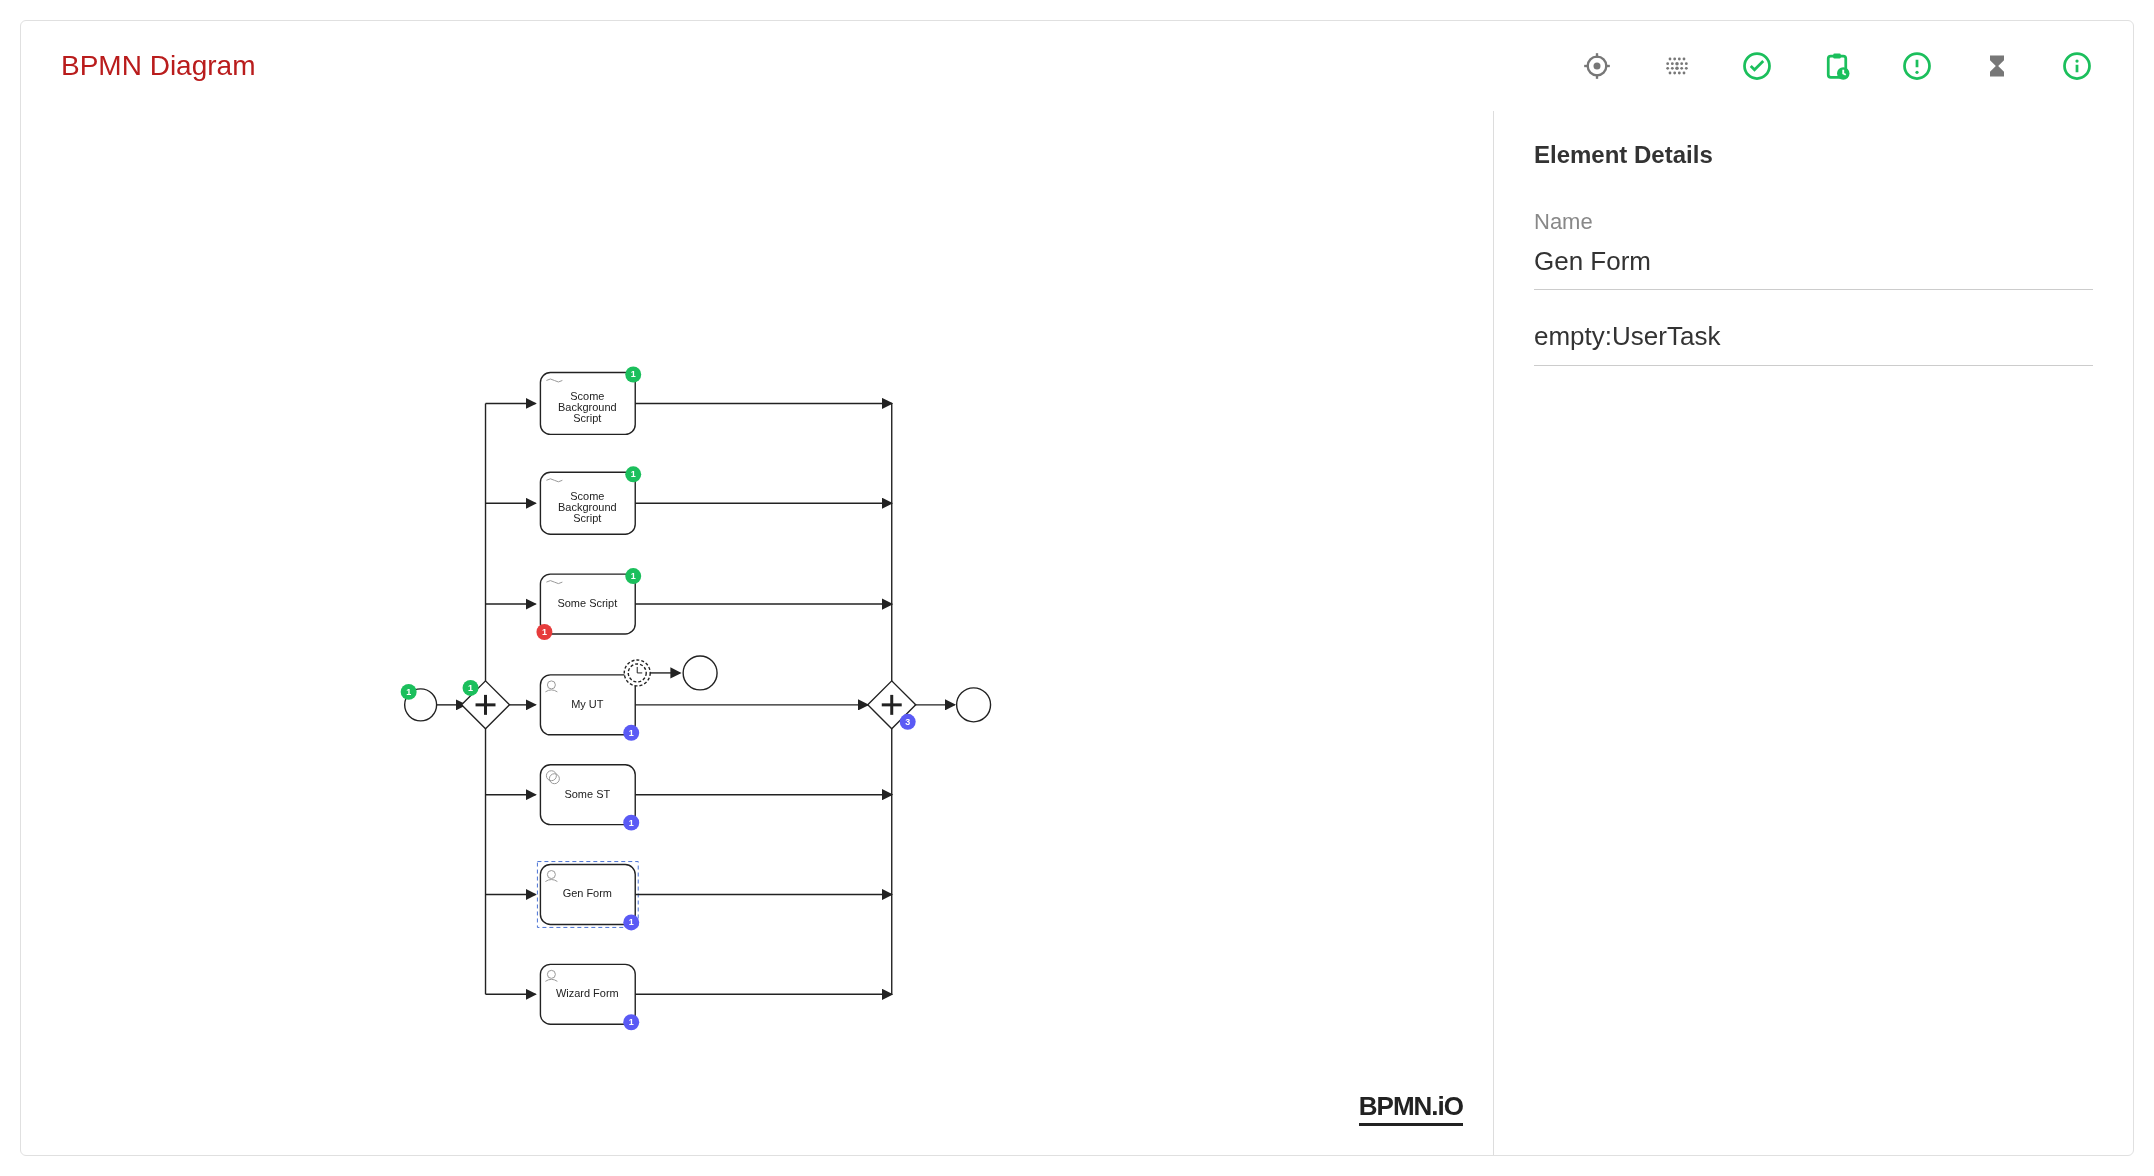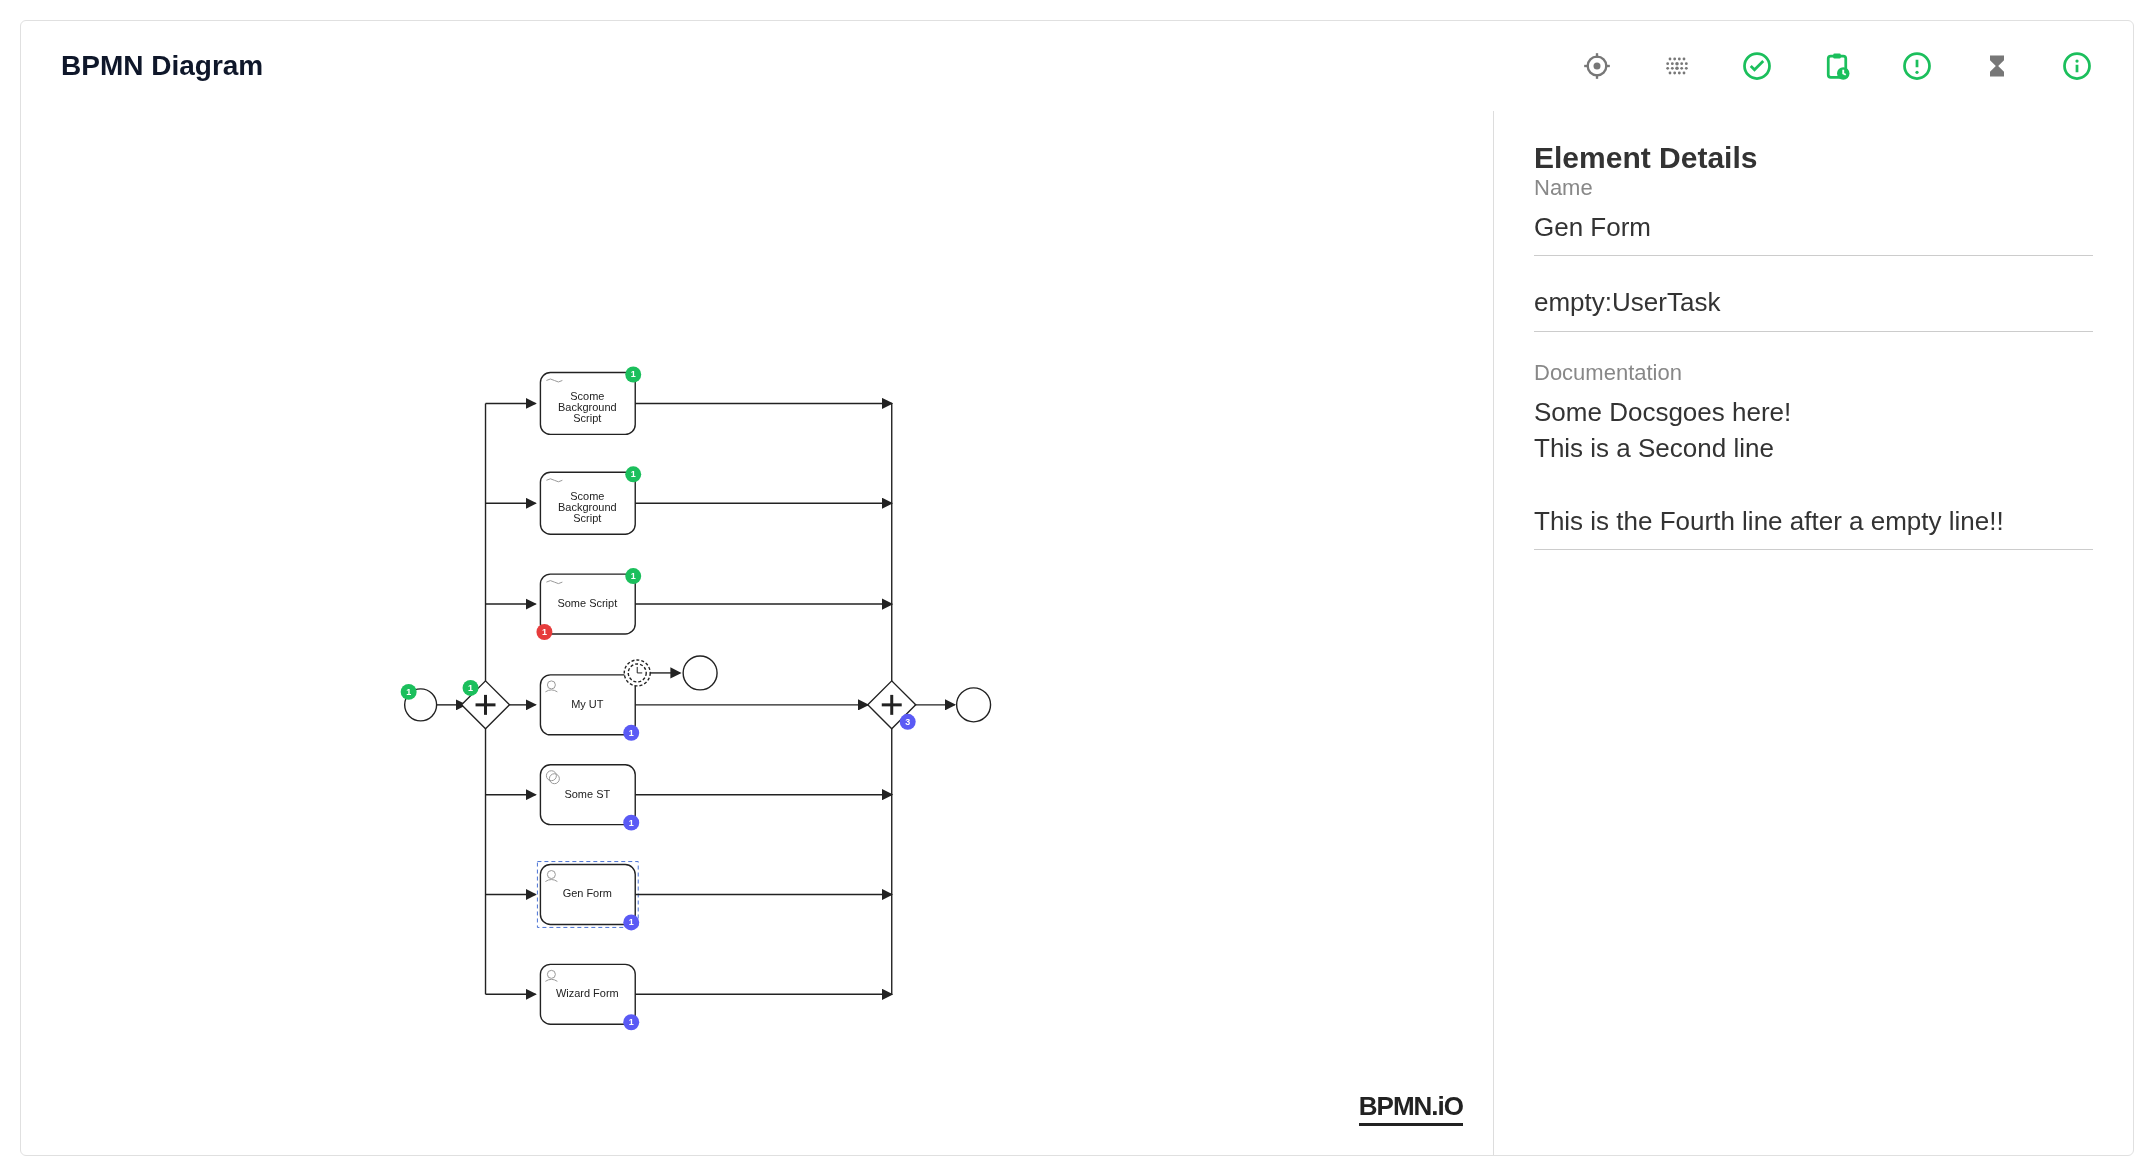--- a/index.html
+++ b/index.html
@@ -19,43 +19,44 @@
   }
   .header {
     height: 90px;
     display: flex;
     align-items: center;
     justify-content: space-between;
     padding: 0 40px;
   }
   .title {
     font-size: 28px;
-    color: #0f172a;
-    font-weight: 700;
+    color: #b91c1c;
+    font-weight: 400;
   }
   .toolbar { display: flex; gap: 48px; align-items: center; }
   .tb-icon { width: 32px; height: 32px; display: flex; align-items: center; justify-content: center; cursor: pointer; }
   .body {
     flex: 1;
     display: flex;
     position: relative;
   }
   .canvas {
     flex: 1;
     position: relative;
   }
   .sidebar {
     width: 640px;
     border-left: 1px solid #ddd;
     padding: 30px 40px;
   }
   .sidebar h2 {
-    font-size: 30px;
+    font-size: 24px;
     color: #333;
     font-weight: 600;
+    margin-bottom: 40px;
   }
   .field { margin-bottom: 28px; }
   .field-label {
     font-size: 22px;
     color: #888;
     margin-bottom: 8px;
   }
   .field-value {
     font-size: 26px;
     color: #333;
@@ -294,22 +295,15 @@
 
     <div class="sidebar">
       <h2>Element Details</h2>
       <div class="field">
         <div class="field-label">Name</div>
         <div class="field-value">Gen Form</div>
       </div>
       <div class="field">
         <div class="field-value">empty:UserTask</div>
       </div>
-      <div class="field">
-        <div class="field-label">Documentation</div>
-        <div class="field-value">Some Docsgoes here!
-This is a Second line
-
-This is the Fourth line after a empty line!!</div>
-      </div>
     </div>
   </div>
 </div>
 
 </body></html>

